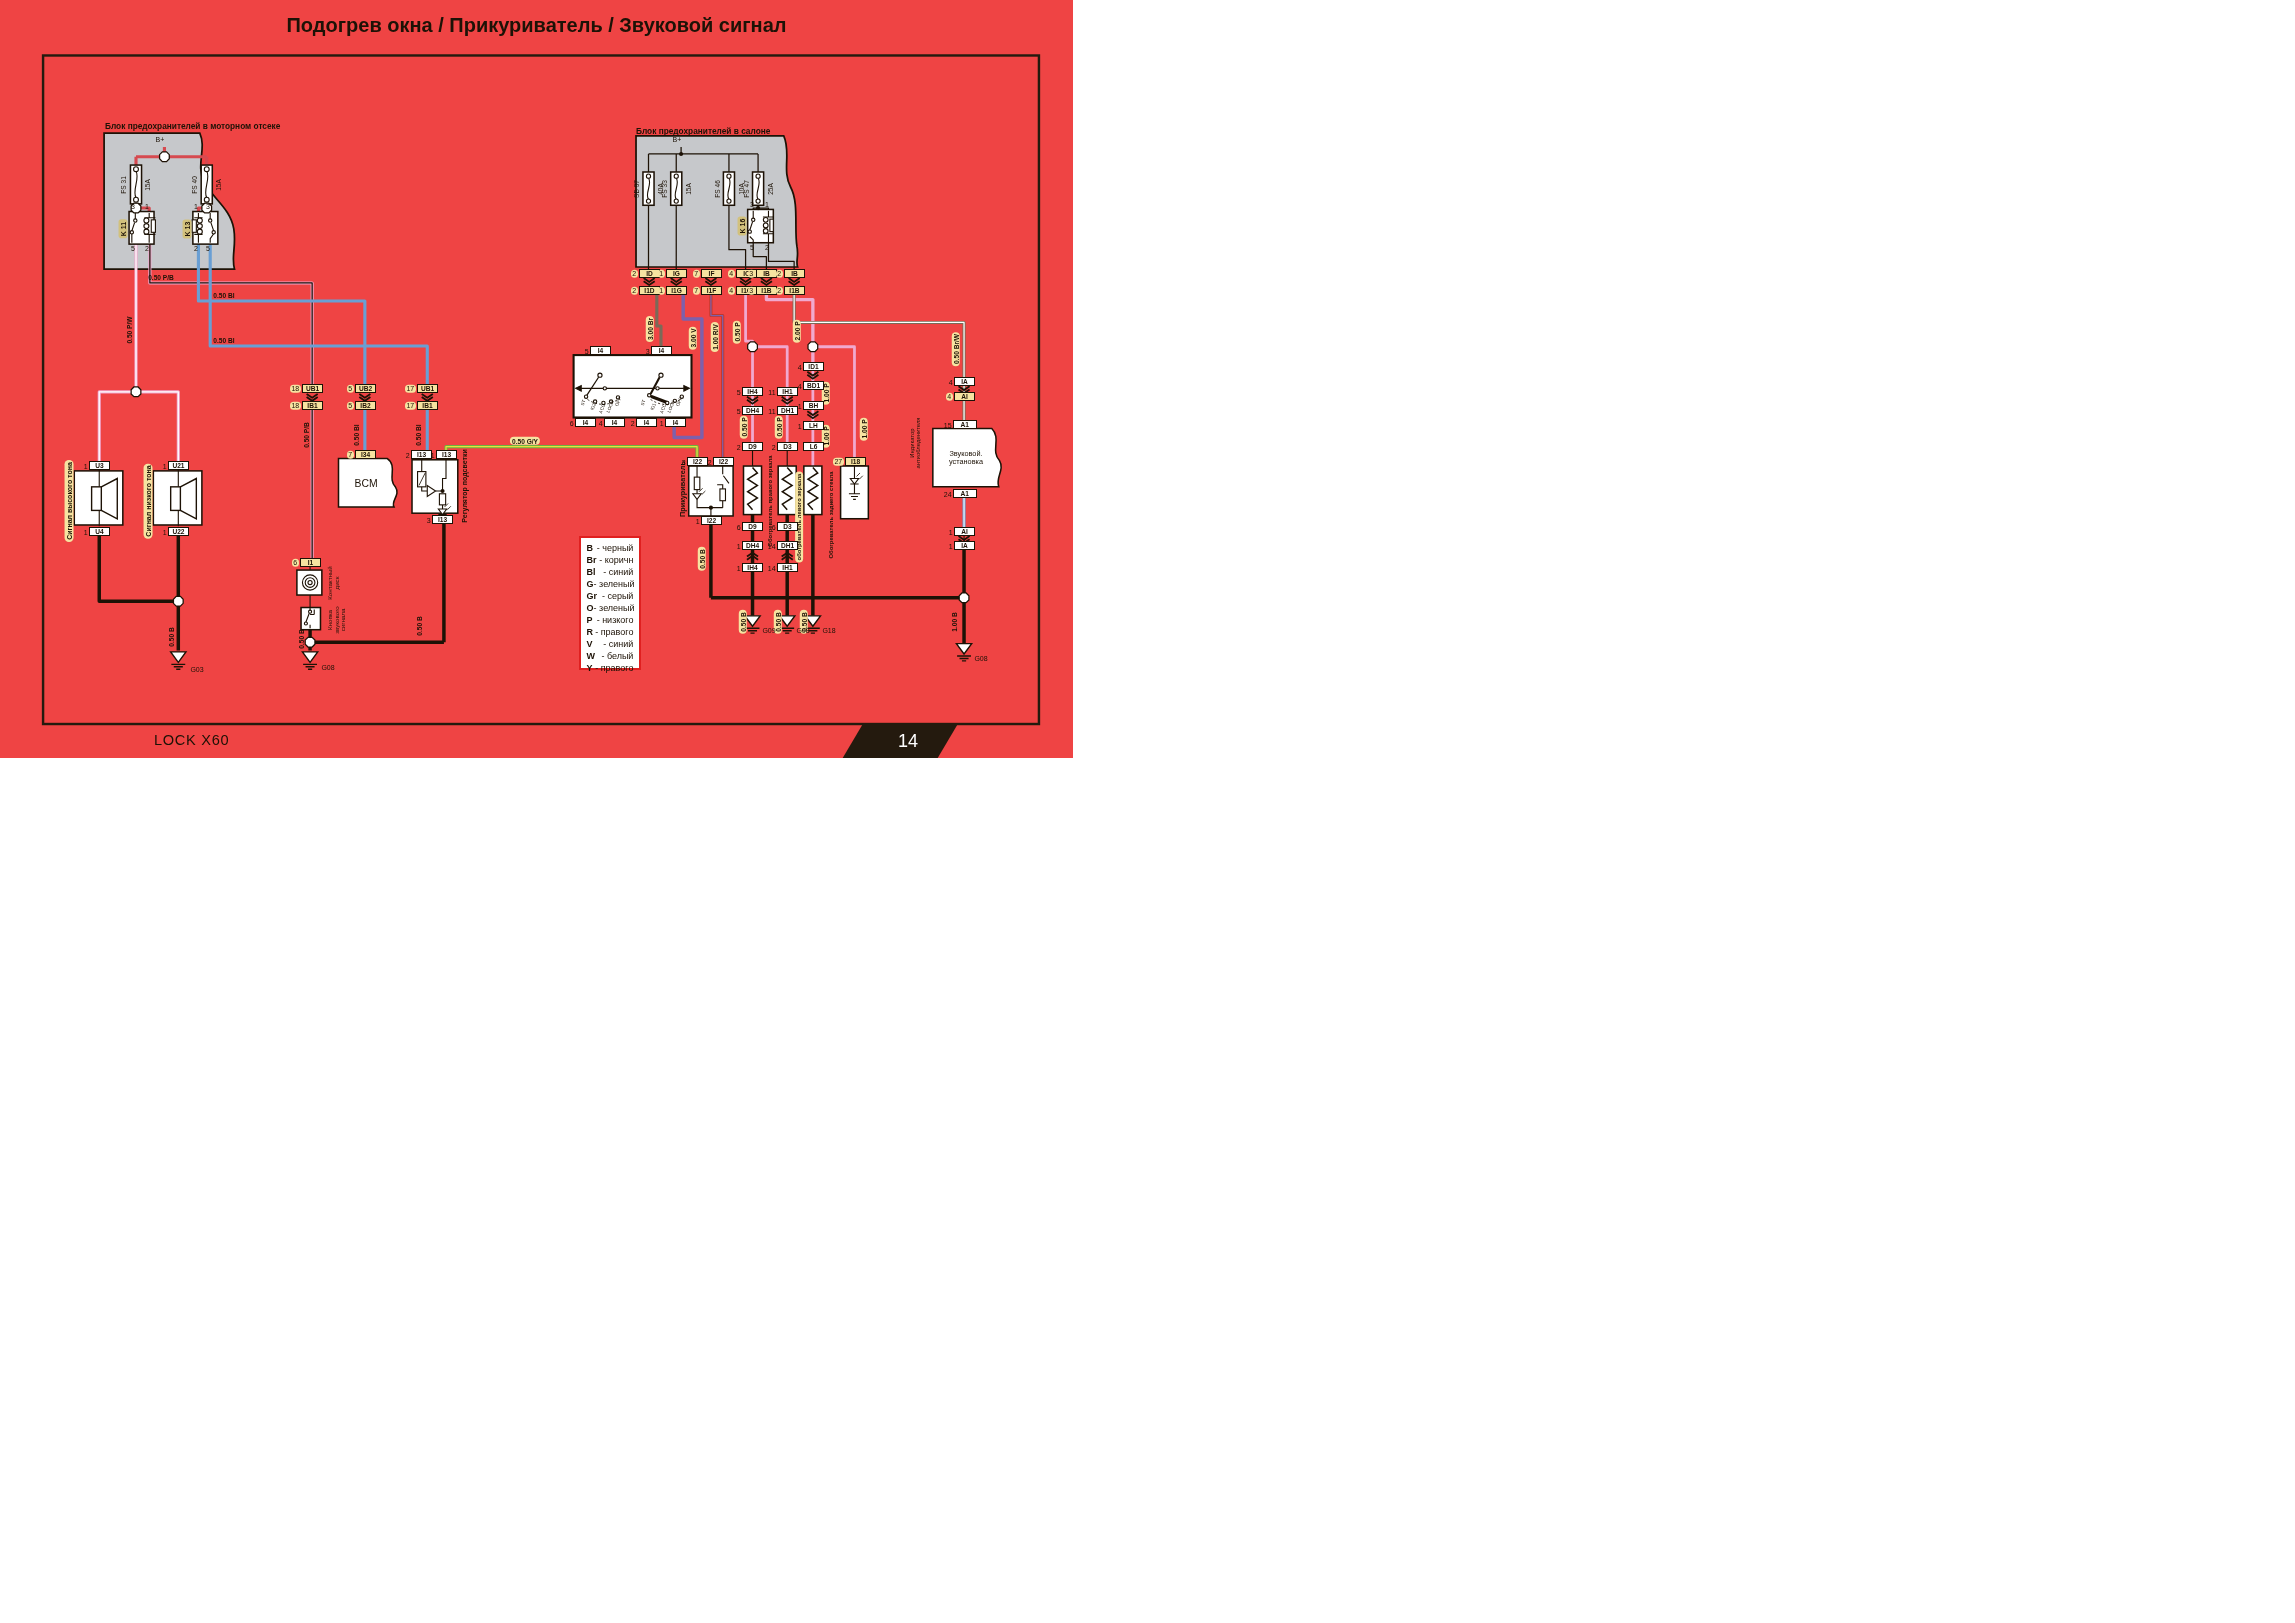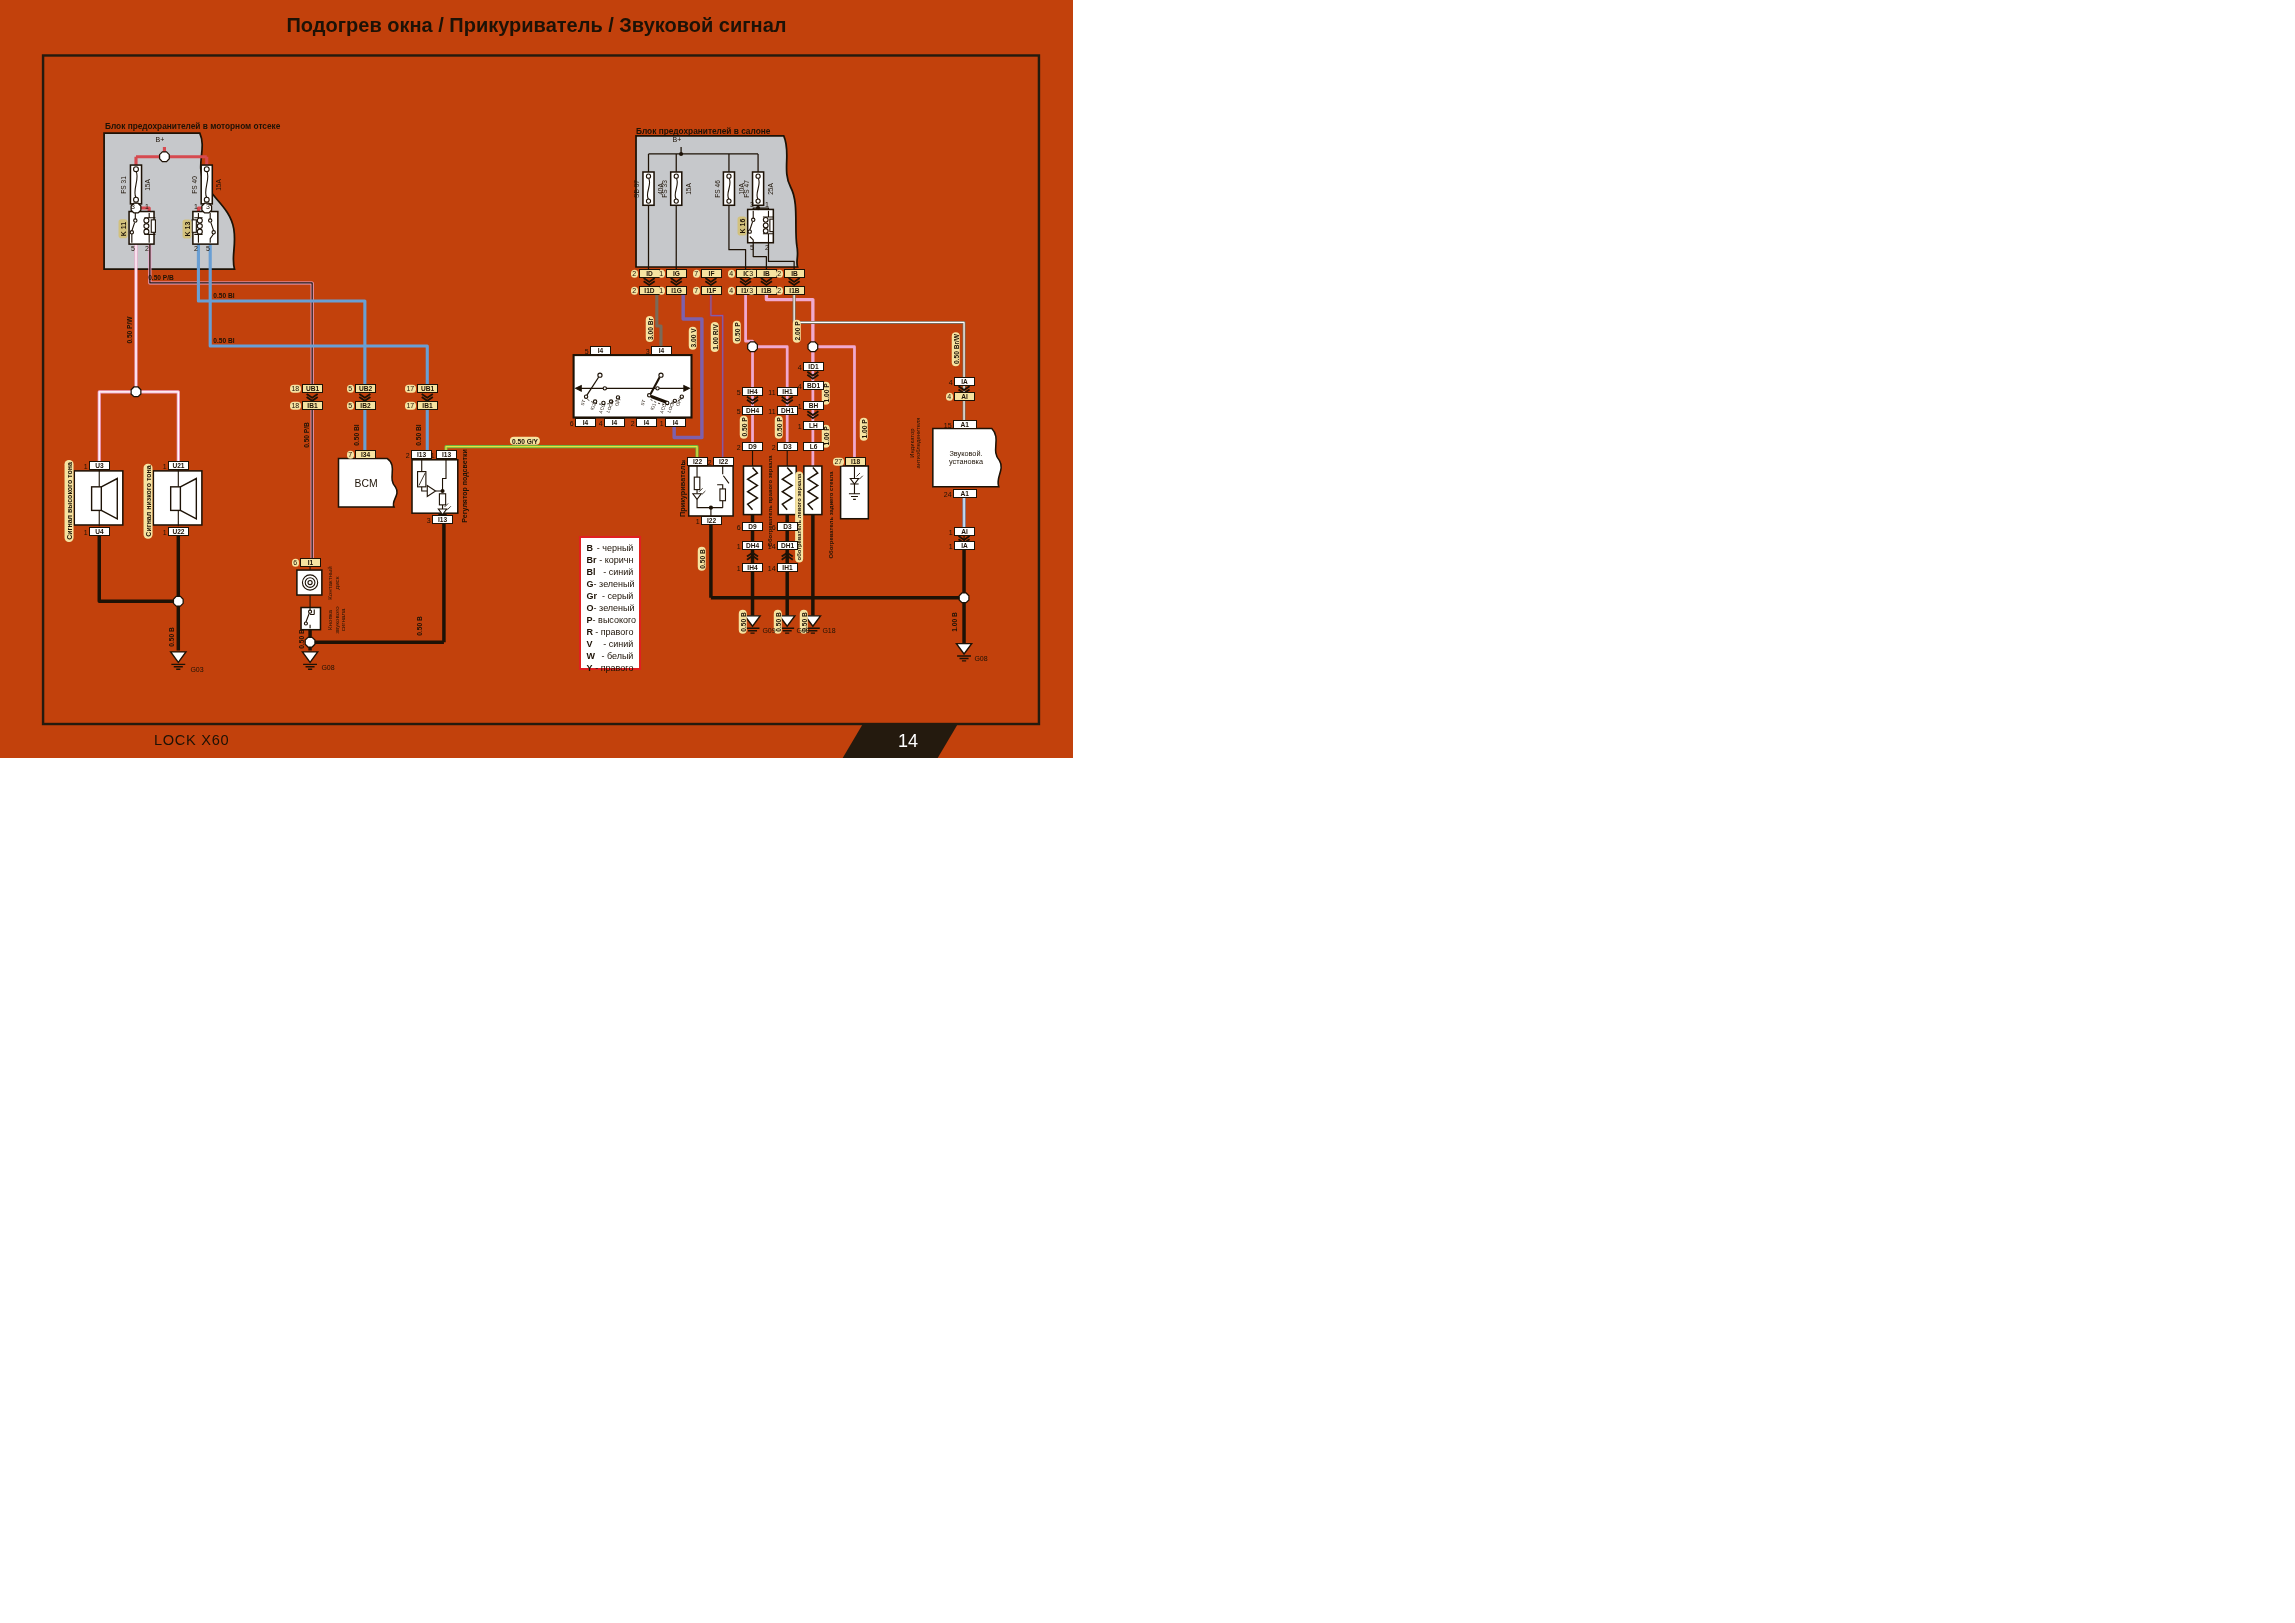--- a/index.html
+++ b/index.html
@@ -1,16 +1,16 @@
 <!DOCTYPE html>
 <html style="font-size:11px"><head>
 <meta charset="utf-8">
 <style>
   html,body{margin:0;padding:0;background:#fff;}
-  #page{position:relative;width:1073px;height:758px;background:#c2410c;overflow:hidden;
+  #page{position:relative;width:1073px;height:758px;background:#ef4444;overflow:hidden;
         font-family:"Liberation Sans",sans-serif;color:#1d1206;}
   #art{position:absolute;left:0;top:0;}
   .lbl{position:absolute;color:#1d1206;white-space:pre-line;text-align:center;
        transform:translate(-50%,-50%);line-height:1.08;}
   .lblL{transform:translate(0,-50%);text-align:left;}
   .rot{transform:translate(-50%,-50%) rotate(-90deg);}
   .rot70{transform:translate(-50%,-50%) rotate(-68deg);}
   .hl{background:#f6e3a1;border-radius:4.2px;padding:0.7px 2.1px;}
   .tan{background:#d2c17c;border-radius:2.8px;padding:0.7px 2.1px;}
   .conn{position:absolute;}
@@ -625,21 +625,21 @@
       </div>
     </div>
 
 <div id="legend" style="left:579px;top:536px;width:62px;height:134px;">
       <div class="lrow"><div class="lcode">B</div><div class="lname">- черный</div></div>
       <div class="lrow"><div class="lcode">Br</div><div class="lname">- коричн</div></div>
       <div class="lrow"><div class="lcode">Bl</div><div class="lname">- синий</div></div>
       <div class="lrow"><div class="lcode">G</div><div class="lname">- зеленый</div></div>
       <div class="lrow"><div class="lcode">Gr</div><div class="lname">- серый</div></div>
       <div class="lrow"><div class="lcode">O</div><div class="lname">- зеленый</div></div>
-      <div class="lrow"><div class="lcode">P</div><div class="lname">- высокого</div></div>
+      <div class="lrow"><div class="lcode">P</div><div class="lname">- низкого</div></div>
       <div class="lrow"><div class="lcode">R</div><div class="lname">- правого</div></div>
       <div class="lrow"><div class="lcode">V</div><div class="lname">- синий</div></div>
       <div class="lrow"><div class="lcode">W</div><div class="lname">- белый</div></div>
       <div class="lrow"><div class="lcode">Y</div><div class="lname">- правого</div></div>
     </div>
 
 <div id="footer-model" style="left:154px;top:732px;">LOCK X60</div>
 <div id="page-num" style="left:908px;top:741px;">14</div>
 
 </div>

